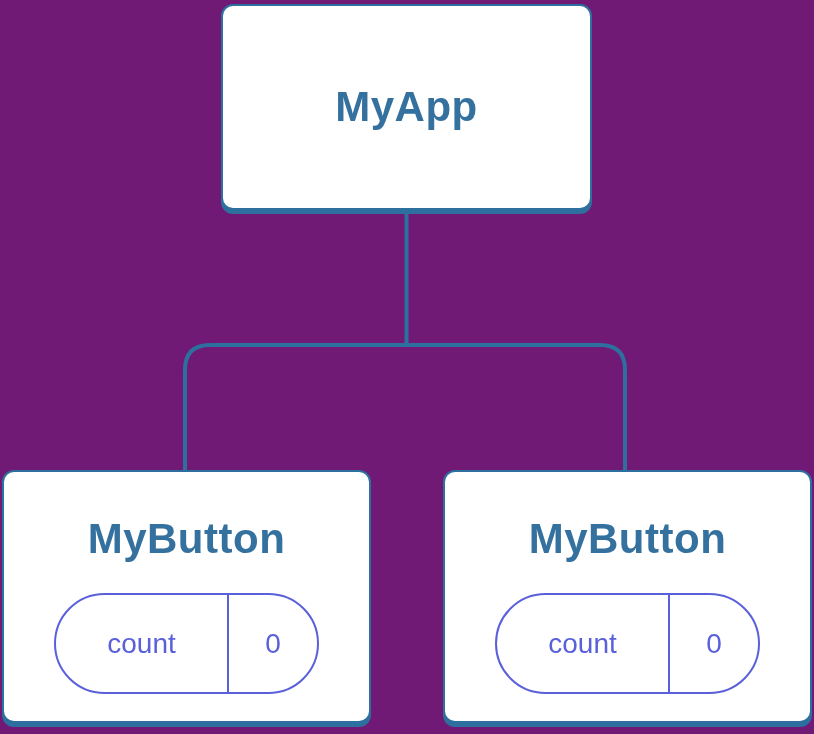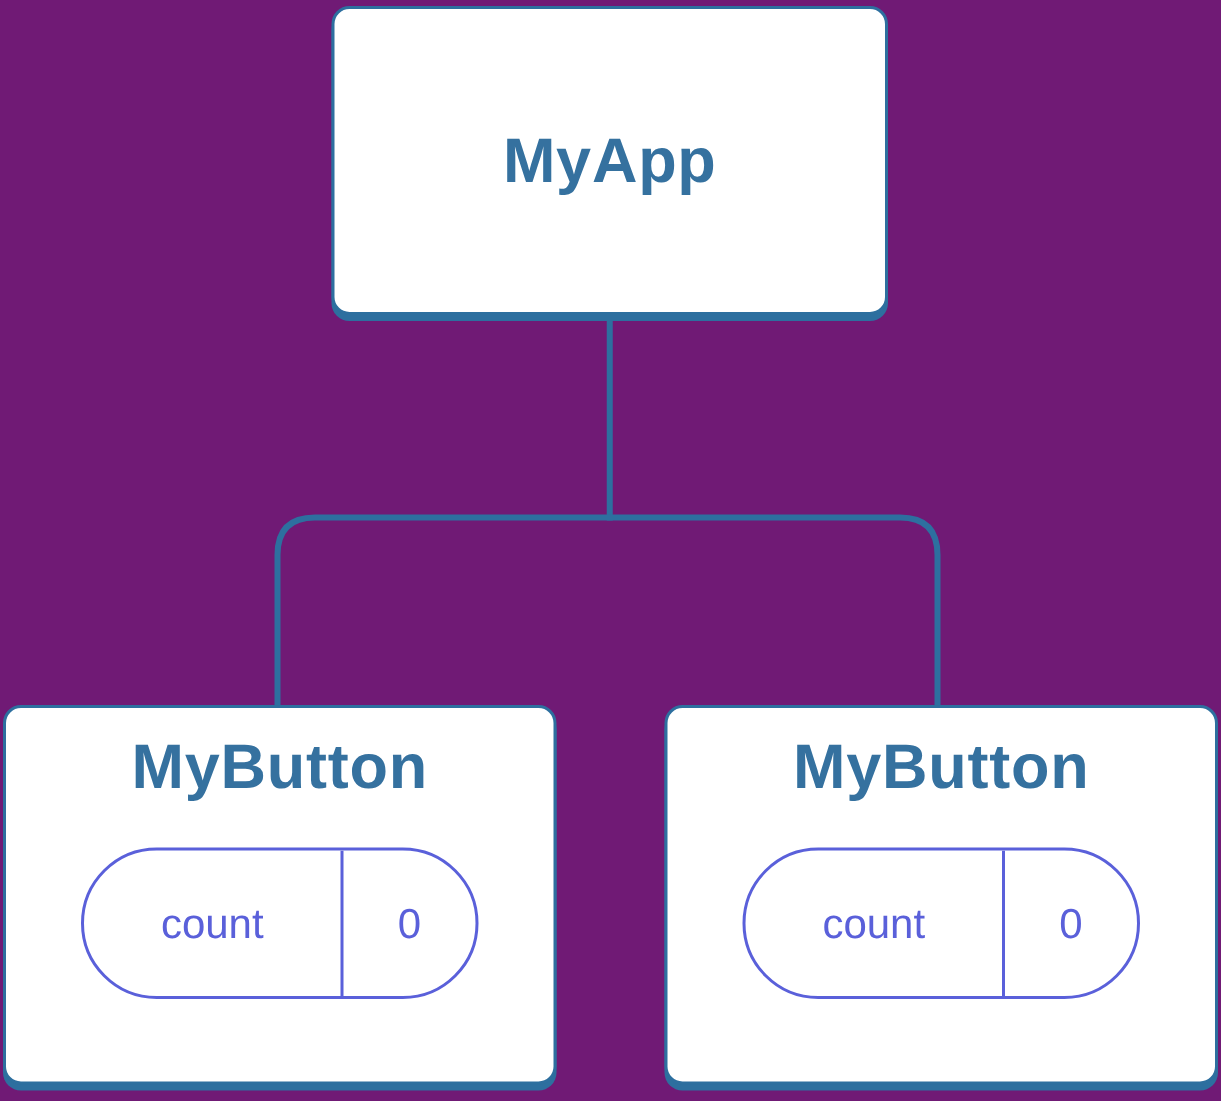--- a/index.html
+++ b/index.html
@@ -42,21 +42,21 @@
     left: 221px;
     top: 4px;
     width: 371px;
     height: 206px;
     justify-content: center;
   }
   .node-child {
     top: 470px;
     width: 369px;
     height: 253px;
-    padding-top: 18px;
+    padding-top: 46px;
   }
   .node-child-left  { left: 2px; }
   .node-child-right { left: 443px; }
   .node-title {
     color: #35719F;
     font-size: 42px;
     font-weight: 700;
     line-height: 1;
     letter-spacing: 0.5px;
     white-space: nowrap;

